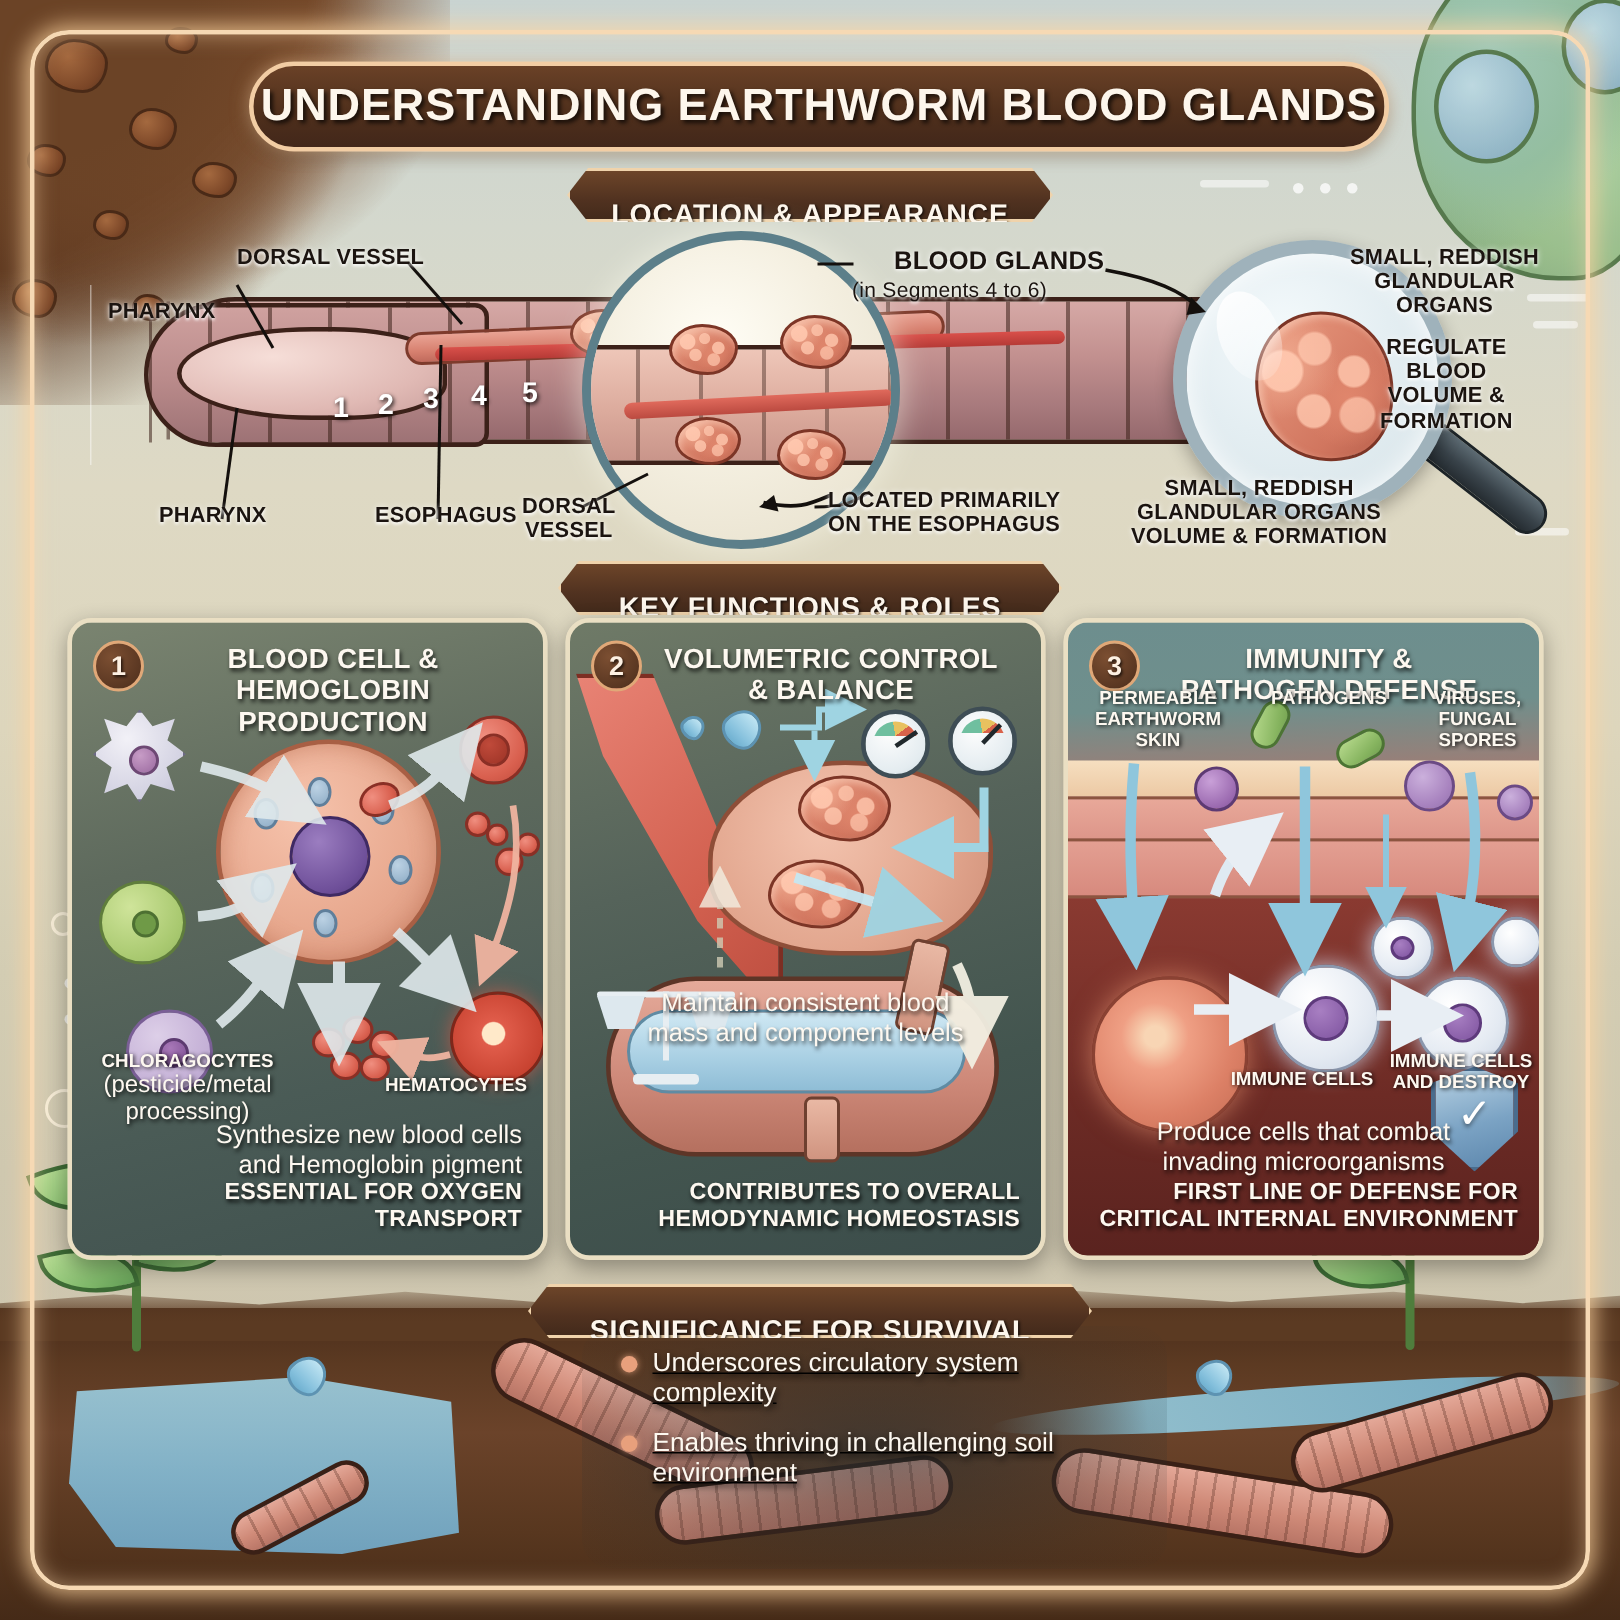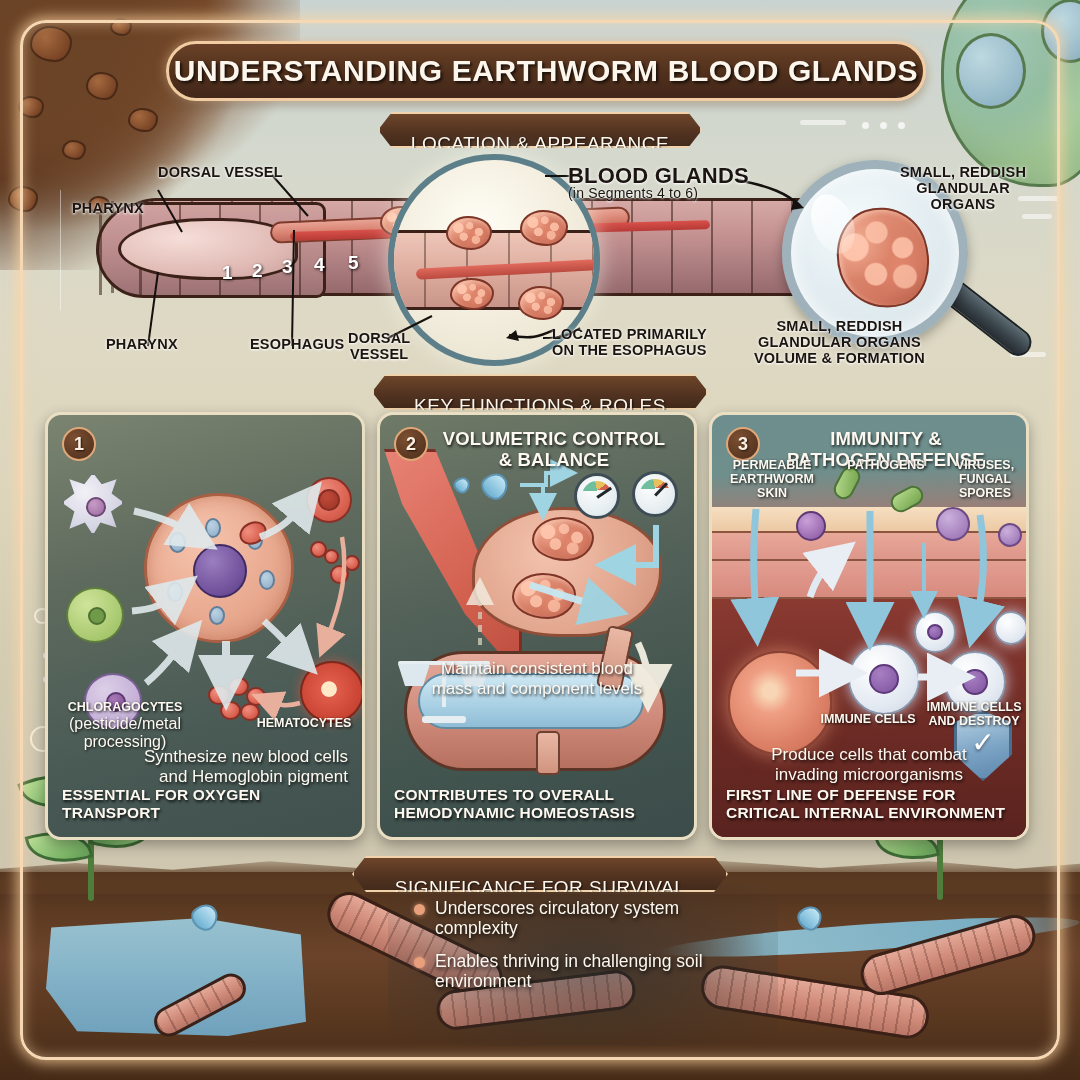--- a/index.html
+++ b/index.html
@@ -123,21 +123,21 @@
   }
 
   .banner {
     position:absolute; height:36px;
     background:linear-gradient(180deg,#6d4529,#513220 60%,#432a1b);
     border:2px solid #f0d3ab;
     display:flex; align-items:center; justify-content:center;
     clip-path:polygon(14px 0,calc(100% - 14px) 0,100% 50%,calc(100% - 14px) 100%,14px 100%,0 50%);
     box-shadow:0 3px 8px rgba(0,0,0,.3);
   }
-  .banner span { color:#fdf6ec; font-size:19px; font-weight:normal; letter-spacing:.5px;
+  .banner span { color:#fdf6ec; font-size:19px; font-weight:bold; letter-spacing:.5px;
     text-shadow:1px 1px 2px rgba(0,0,0,.75);margin-top:27px; }
   #banner-location { left:378px; top:112px; width:324px; }
   #banner-functions { left:372px; top:374px; width:336px; }
   #banner-significance { left:352px; top:856px; width:376px; }
 
   
   .anat { position:absolute; left:40px; top:150px; width:1000px; height:215px; }
   .worm-body {
     position:absolute; left:68px; top:48px; width:800px; height:98px;
     background:linear-gradient(180deg,#d6a9a6 0%,#c2908f 40%,#a87a7d 75%,#96696d 100%);
@@ -247,21 +247,21 @@
     position:absolute; left:44px; right:10px; top:14px;
     color:#fdf8f0; font-size:18.5px; font-weight:bold; text-align:center; line-height:1.13;
     text-shadow:1px 2px 3px rgba(0,0,0,.75); z-index:6; letter-spacing:.2px;
   }
   .panel-desc {
     position:absolute; left:14px; right:14px; color:#fdf8f0; font-size:17px;
     text-align:center; line-height:1.2; text-shadow:1px 2px 3px rgba(0,0,0,.8); z-index:6;
   }
   .panel-foot {
     position:absolute; left:14px; right:14px; bottom:14px; color:#fdf8f0;
-    font-size:15.5px; font-weight:bold; text-align:left; line-height:1.2;
+    font-size:15.5px; font-weight:bold; text-align:right; line-height:1.2;
     text-shadow:1px 2px 3px rgba(0,0,0,.85); z-index:6; letter-spacing:.2px;
   }
   .plabel {
     position:absolute; color:#fdf8f0; font-size:12.5px; font-weight:bold;
     line-height:1.1; text-align:center; text-shadow:1px 1px 3px rgba(0,0,0,.9); z-index:6;
   }
   .plabel.small { font-weight:normal; font-size:16px; }
 
   
   .bigcell {
@@ -382,21 +382,21 @@
     position:absolute; right:14px; bottom:56px; width:58px; height:70px;
     background:linear-gradient(165deg,#b9d3e4,#7ba3c4 55%,#5d87ad);
     border:3px solid #4a6c8d;
     clip-path:polygon(50% 0,100% 16%,100% 62%,50% 100%,0 62%,0 16%);
     display:flex; align-items:center; justify-content:center;
   }
   .shield span { color:#fff; font-size:28px; line-height:1; text-shadow:0 2px 3px rgba(0,0,0,.4); margin-top:-6px; }
 
   
   .sig-list { position:absolute; left:414px; top:898px; width:330px; z-index:8; }
-  .sig-item { display:flex; align-items:flex-start; gap:10px; margin-bottom:12px; }
+  .sig-item { display:flex; align-items:flex-start; gap:10px; margin-bottom:12px;text-decoration:underline; }
   .sig-bullet { width:11px; height:11px; border-radius:50%; background:#e8a07c; flex:none; margin-top:6px;
     box-shadow:0 0 5px rgba(255,180,140,.7); }
   .sig-text { color:#fdf8f0; font-size:17.5px; line-height:1.16;
     text-shadow:1px 2px 4px rgba(0,0,0,.9); }
   .sig-scrim { position:absolute; left:388px; top:884px; width:390px; height:162px;
     background:radial-gradient(ellipse at center, rgba(30,45,50,.55), rgba(30,45,50,.12) 72%, transparent);
     border-radius:20px; }
 </style>
 </head>
 <body>
@@ -541,40 +541,46 @@
         <path d="M469,185 C492,190 500,186 514,180" stroke="#14100d" stroke-width="2.5" fill="none"></path>
         <path d="M476,180 l-10,8 l13,3 z" fill="#14100d"></path>
       </svg>
 
       <div class="anat-label" style="left:118px;top:14px;">DORSAL VESSEL</div>
       <div class="anat-label" style="left:32px;top:50px;">PHARYNX</div>
       <div class="anat-label" style="left:66px;top:186px;">PHARYNX</div>
       <div class="anat-label" style="left:210px;top:186px;">ESOPHAGUS</div>
       <div class="anat-label" style="left:308px;top:180px;white-space:pre-line;text-align:center;">DORSAL
 VESSEL</div>
-      <div class="anat-label" style="left:528px;top:14px;font-size:22px;">BLOOD GLANDS</div>
+      <div class="anat-label" style="left:556px;top:14px;font-size:17px;">BLOOD GLANDS</div>
       <div class="anat-label sub" style="left:528px;top:36px;">(in Segments 4 to 6)</div>
       <div class="anat-label" style="left:512px;top:176px;white-space:pre-line;">LOCATED PRIMARILY
 ON THE ESOPHAGUS</div>
       <div class="anat-label" style="left:714px;top:168px;white-space:pre-line;text-align:center;">SMALL, REDDISH
 GLANDULAR ORGANS
 VOLUME &amp; FORMATION</div>
       <div class="anat-label" style="left:860px;top:14px;white-space:pre-line;text-align:center;">SMALL, REDDISH
 GLANDULAR
 ORGANS</div>
+      <div class="anat-label" style="left:880px;top:74px;white-space:pre-line;text-align:center;">REGULATE
+BLOOD
+VOLUME &amp;
+FORMATION</div>
     </div>
 
     <div class="banner" id="banner-functions">
       <span>KEY FUNCTIONS &amp; ROLES</span>
     </div>
 
     <div class="panels">
 
       <div class="panel" id="panel-1">
         <div class="badge">1</div>
+        <div class="panel-title" style="white-space:pre-line;">BLOOD CELL &amp;
+HEMOGLOBIN PRODUCTION</div>
 
         <div class="bigcell">
           <div class="nuc"></div>
           <div class="orgn" style="left:22px;top:36px;width:17px;height:21px;"></div>
           <div class="orgn" style="left:58px;top:22px;width:16px;height:20px;"></div>
           <div class="orgn" style="left:100px;top:34px;width:16px;height:20px;"></div>
           <div class="orgn" style="left:20px;top:86px;width:16px;height:20px;"></div>
           <div class="orgn" style="left:112px;top:74px;width:16px;height:20px;"></div>
           <div class="orgn" style="left:62px;top:110px;width:16px;height:19px;"></div>
           <div class="rbc" style="left:92px;top:26px;width:28px;height:22px;transform:rotate(-26deg);"></div>

